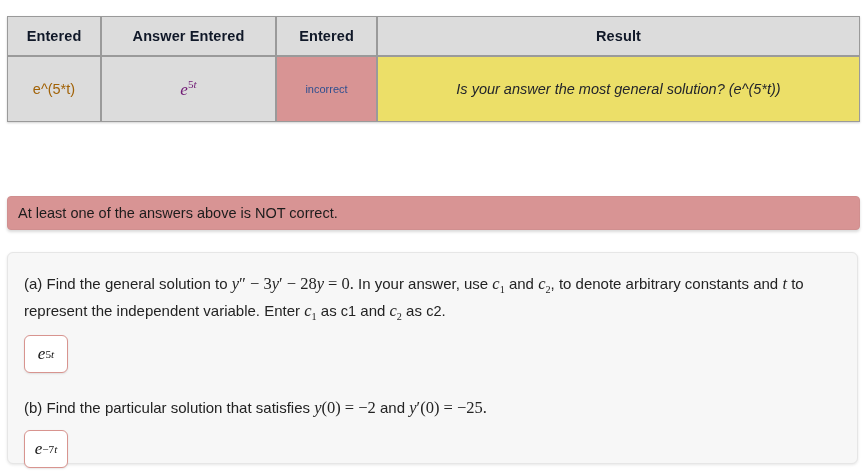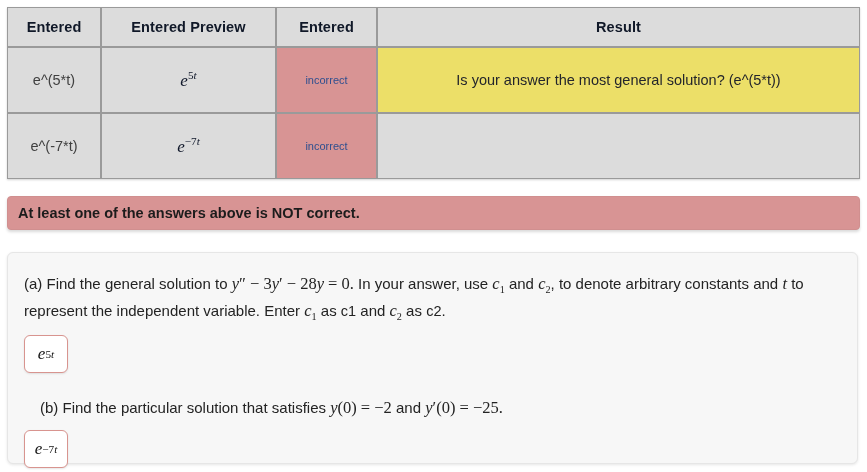--- a/index.html
+++ b/index.html
@@ -15,21 +15,21 @@
     position: relative;
     width: 867px;
     height: 472px;
     background: #ffffff;
   }
 
   
   .results-table-wrap {
     position: absolute;
     left: 7px;
-    top: 7px;
+    top: 16px;
     width: 710px;
   }
   table.results {
     border-collapse: separate;
     border-spacing: 0;
     width: 853px;
     table-layout: fixed;
     background: #dddddd;
     box-shadow: 0 1px 2px rgba(0,0,0,0.18);
   }
@@ -52,26 +52,26 @@
     height: 64px;
   }
   .col-entered   { width: 94px; }
   .col-preview   { width: 175px; }
   .col-result    { width: 101px; }
   .col-message   { width: auto; }
 
   .entered-cell {
     font-family: "Liberation Sans", sans-serif;
     font-size: 14.5px;
-    color: #404040;
+    color: #a16207;
   }
   .preview-cell {
     font-family: "Liberation Serif", serif;
     font-size: 17px;
-    color: #0f172a;
+    color: #701a75;
   }
   .math-italic { font-style: italic; }
   .math-sup {
     font-size: 0.66em;
     vertical-align: super;
     font-style: normal;
   }
   .math-sup .v { font-style: italic; }
 
   td.result-cell {
@@ -79,41 +79,41 @@
     color: #2f4f8f;
     font-size: 11px;
   }
   td.message-cell {
     background: #dcdcdc;
     font-size: 14.5px;
     color: #23252b;
   }
   td.message-cell.highlight {
     background: #ecdf68 !important;
+    font-style: italic;
   }
   td.empty-message { background: #dcdcdc !important; }
 
   
   .alert {
     position: absolute;
     left: 7px;
     top: 196px;
     width: 853px;
     box-sizing: border-box;
     height: 34px;
     background: #d89494;
     border: 1px solid #d08f8f;
     border-radius: 4px;
     display: flex;
     align-items: center;
     padding: 12px 10px;
     font-size: 14.5px;
     color: #1c1c1c;
     box-shadow: 0 2px 3px rgba(0,0,0,0.15);
-    font-weight: bold;
   }
 
   
   .problem-panel {
     position: absolute;
     left: 7px;
     top: 252px;
     width: 851px;
     height: 212px;
     box-sizing: border-box;
@@ -160,62 +160,54 @@
     padding: 0 8px;
     box-sizing: border-box;
     background: #ffffff;
     border: 1.5px solid #d8948f;
     border-radius: 6px;
     box-shadow: 0 1px 2px rgba(0,0,0,0.10);
     font-family: "Liberation Serif", serif;
     font-size: 17px;
     color: #141414;
   }
-  .part-b { margin-top: 22px; margin-left: 16px; }
+  .part-b { margin-top: 22px; }
 </style>
 </head>
 <body>
 
 <div id="page">
 
   <div class="results-table-wrap">
     <table class="results">
       <colgroup>
         <col class="col-entered">
         <col class="col-preview">
         <col class="col-result">
         <col class="col-message">
       </colgroup>
       <thead>
         <tr>
           <th>Entered</th>
-          <th>Entered Preview</th>
+          <th>Answer Entered</th>
           <th>Entered</th>
           <th>Result</th>
         </tr>
       </thead>
       <tbody>
 
         <tr>
           <td class="entered-cell">e^(5*t)</td>
           <td class="preview-cell">
             <span class="math-italic">e</span><span class="math-sup"><span></span><span>5</span><span class="v">t</span></span>
           </td>
           <td class="result-cell">incorrect</td>
           <td class="message-cell highlight">Is your answer the most general solution? (e^(5*t))</td>
         </tr>
 
-        <tr>
-          <td class="entered-cell">e^(-7*t)</td>
-          <td class="preview-cell">
-            <span class="math-italic">e</span><span class="math-sup"><span>−</span><span>7</span><span class="v">t</span></span>
-          </td>
-          <td class="result-cell">incorrect</td>
-          <td class="message-cell empty-message"></td>
-        </tr>
 
       </tbody>
     </table>
   </div>
 
   <div class="alert">
     <span>At least one of the answers above is NOT correct.</span>
   </div>
 
   <div class="problem-panel">

